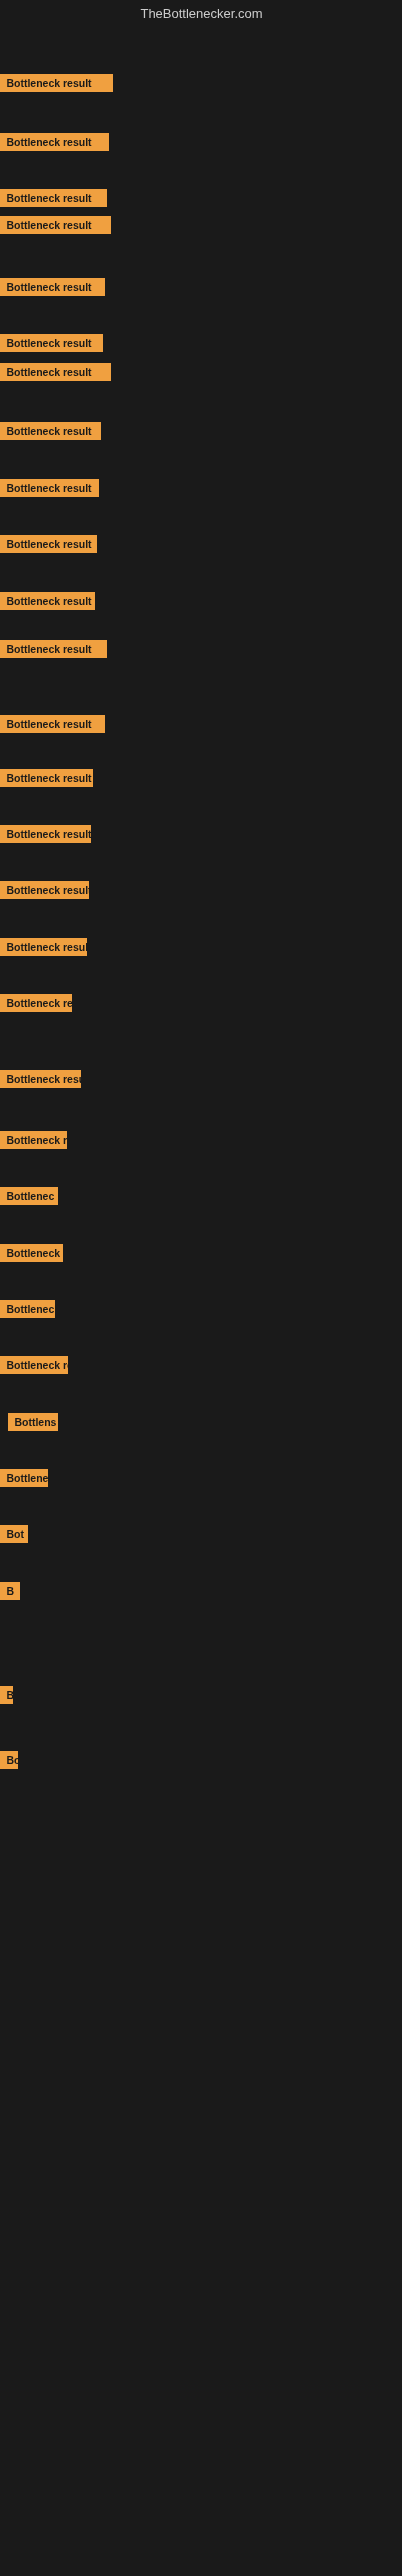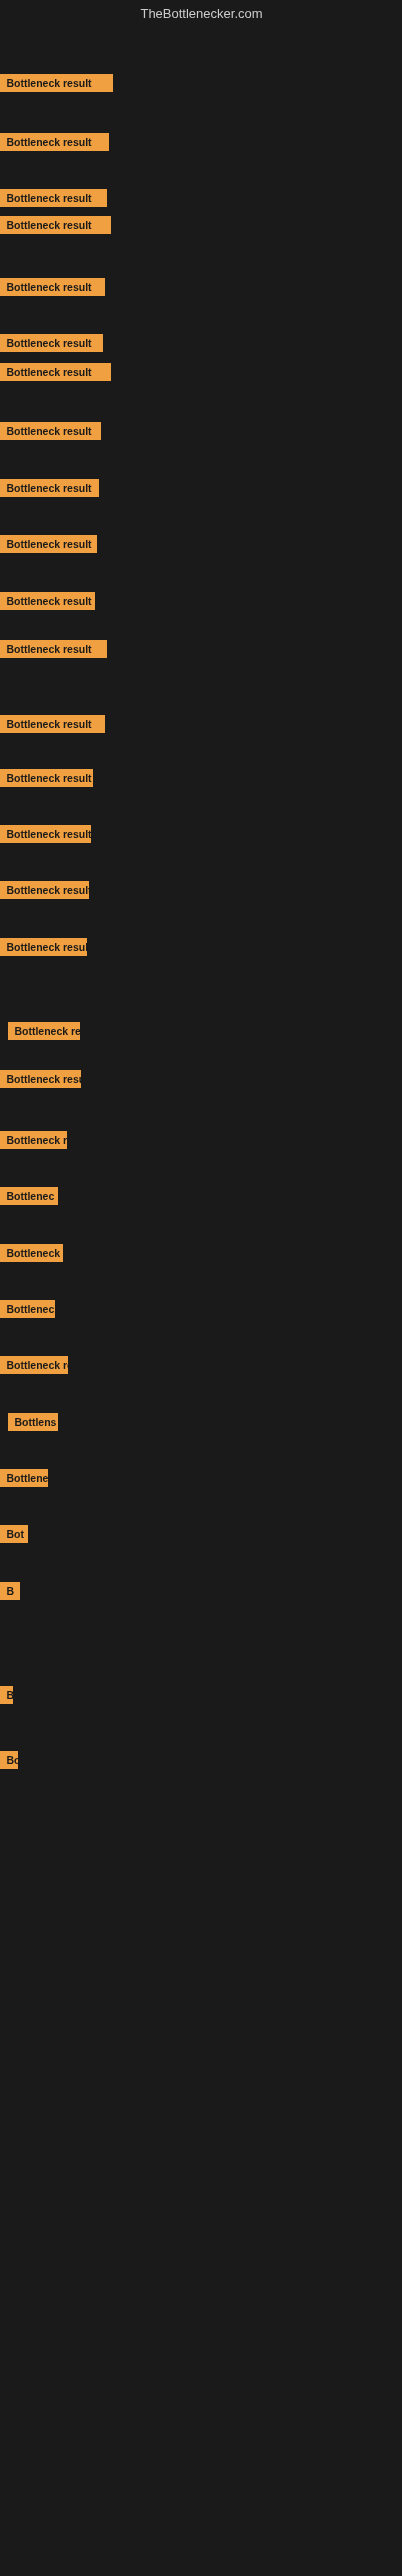--- a/index.html
+++ b/index.html
@@ -57,21 +57,21 @@
     <div class="bottleneck-item" style="top: 394px; left: 0px;"><span class="bottleneck-label" style="width: 101px;">Bottleneck result</span></div>
     <div class="bottleneck-item" style="top: 451px; left: 0px;"><span class="bottleneck-label" style="width: 99px;">Bottleneck result</span></div>
     <div class="bottleneck-item" style="top: 507px; left: 0px;"><span class="bottleneck-label" style="width: 97px;">Bottleneck result</span></div>
     <div class="bottleneck-item" style="top: 564px; left: 0px;"><span class="bottleneck-label" style="width: 95px;">Bottleneck result</span></div>
     <div class="bottleneck-item" style="top: 612px; left: 0px;"><span class="bottleneck-label" style="width: 107px;">Bottleneck result</span></div>
     <div class="bottleneck-item" style="top: 687px; left: 0px;"><span class="bottleneck-label" style="width: 105px;">Bottleneck result</span></div>
     <div class="bottleneck-item" style="top: 741px; left: 0px;"><span class="bottleneck-label" style="width: 93px;">Bottleneck result</span></div>
     <div class="bottleneck-item" style="top: 797px; left: 0px;"><span class="bottleneck-label" style="width: 91px;">Bottleneck result</span></div>
     <div class="bottleneck-item" style="top: 853px; left: 0px;"><span class="bottleneck-label" style="width: 89px;">Bottleneck result</span></div>
     <div class="bottleneck-item" style="top: 910px; left: 0px;"><span class="bottleneck-label" style="width: 87px;">Bottleneck result</span></div>
-    <div class="bottleneck-item" style="top: 966px; left: 8px; margin-top: 28px;"><span class="bottleneck-label" style="width: 72px;">Bottleneck re</span></div>
+    <div class="bottleneck-item" style="top: 966px; left: 0px;"><span class="bottleneck-label" style="width: 72px;">Bottleneck re</span></div>
     <div class="bottleneck-item" style="top: 1042px; left: 0px;"><span class="bottleneck-label" style="width: 81px;">Bottleneck result</span></div>
     <div class="bottleneck-item" style="top: 1103px; left: 0px;"><span class="bottleneck-label" style="width: 67px;">Bottleneck r</span></div>
     <div class="bottleneck-item" style="top: 1159px; left: 0px;"><span class="bottleneck-label" style="width: 58px;">Bottlenec</span></div>
     <div class="bottleneck-item" style="top: 1216px; left: 0px;"><span class="bottleneck-label" style="width: 63px;">Bottleneck r</span></div>
     <div class="bottleneck-item" style="top: 1272px; left: 0px;"><span class="bottleneck-label" style="width: 55px;">Bottleneck</span></div>
     <div class="bottleneck-item" style="top: 1328px; left: 0px;"><span class="bottleneck-label" style="width: 68px;">Bottleneck res</span></div>
     <div class="bottleneck-item" style="top: 1385px; left: 8px;"><span class="bottleneck-label" style="width: 50px;">Bottlens</span></div>
     <div class="bottleneck-item" style="top: 1441px; left: 0px;"><span class="bottleneck-label" style="width: 48px;">Bottleneck</span></div>
     <div class="bottleneck-item" style="top: 1497px; left: 0px;"><span class="bottleneck-label" style="width: 28px;">Bot</span></div>
     <div class="bottleneck-item" style="top: 1554px; left: 0px;"><span class="bottleneck-label" style="width: 20px;">B</span></div>

